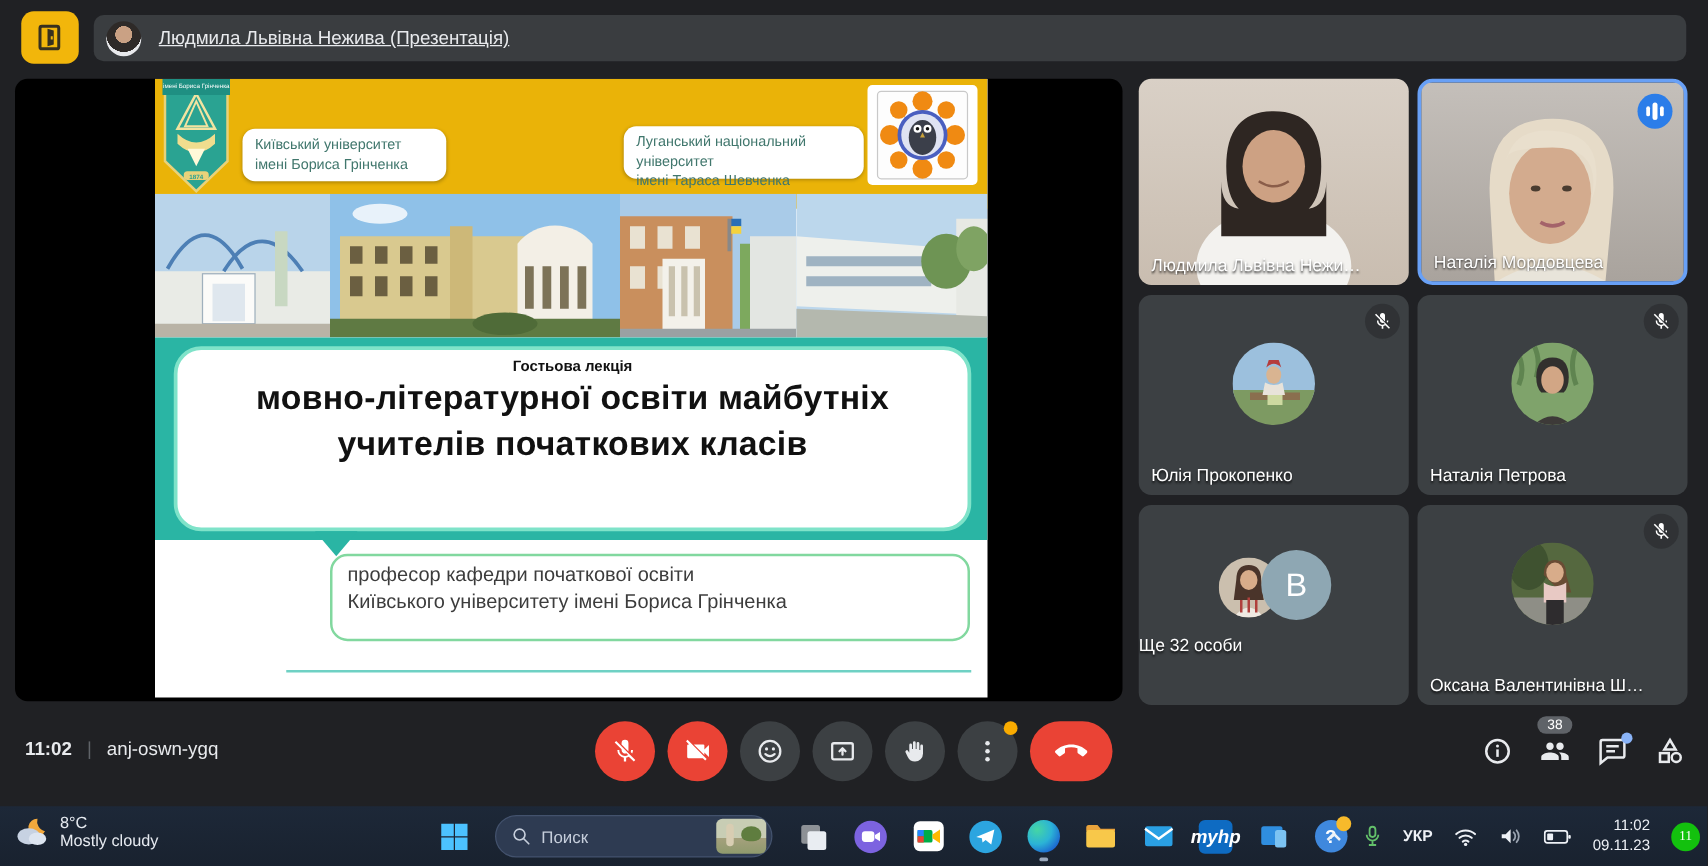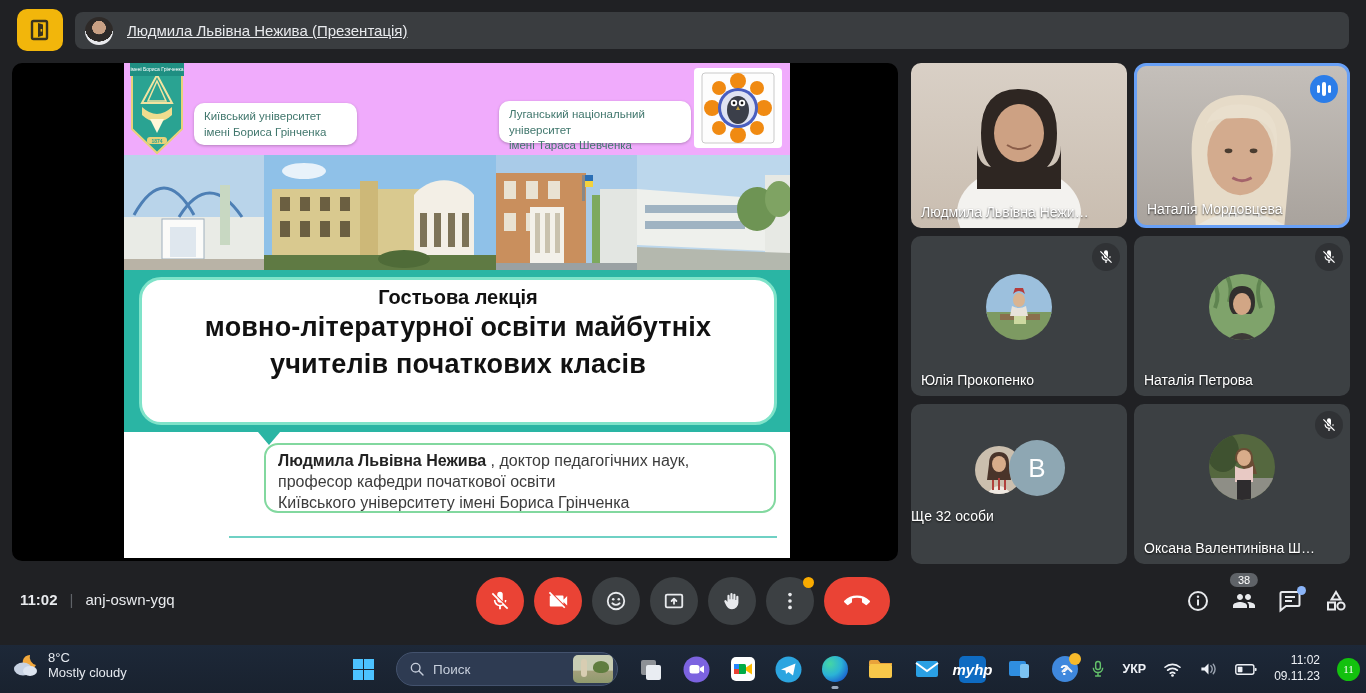--- a/index.html
+++ b/index.html
@@ -14,39 +14,39 @@
   #presenter-pill { position:absolute; left:75px; top:12px; width:1274px; height:37px;
               background:#3a3d40; border-radius:8px; display:flex; align-items:center; gap:14px; padding-left:10px; }
   .mini-avatar { width:28px; height:28px; border-radius:50%;
               background: radial-gradient(circle at 50% 38%, #caa184 0 30%, #2e2a28 31% 62%, #e8e9ec 63%); }
   #presenter-pill span { color:#e8eaed; font-size:15px;text-decoration:underline; }
 
   
   #share-frame { position:absolute; left:12px; top:63px; width:886px; height:498px;
                  background:#000; border-radius:10px; overflow:hidden; }
   #slide { position:absolute; left:112px; top:0; width:666px; height:495px; background:#fff; overflow:hidden; }
-  #slide-header { position:absolute; left:0; top:0; width:666px; height:104px; background:#f0abfc; }
+  #slide-header { position:absolute; left:0; top:0; width:666px; height:104px; background:#eab308; }
   .univ-box { position:absolute; background:#fff; border-radius:10px; box-shadow:0 1px 3px rgba(0,0,0,.25);
               padding:6px 10px; font-size:11.5px; line-height:1.35; color:#41776d; }
   #univ-left  { left:70px; top:40px; width:163px; height:42px; }
   #univ-right { left:375px; top:38px; width:192px; height:42px; }
   #logo-shield { position:absolute; left:6px; top:0; width:54px; height:92px; }
   #logo-ribbon { position:absolute; left:6px; top:0; width:54px; height:13px; background:#1f8f82;
                  color:#fff; font-size:5px; text-align:center; overflow:hidden; line-height:13px; }
   #logo-owl { position:absolute; right:8px; top:5px; width:88px; height:80px; background:#fff; border-radius:4px;
               display:flex; align-items:center; justify-content:center; }
 
   #slide-photos { position:absolute; left:0; top:92px; width:666px; height:115px; display:flex; }
   #slide-photos svg { display:block; height:115px; }
 
   #slide-teal { position:absolute; left:0; top:207px; width:666px; height:162px; background:#2ab5a4; }
   #title-box { position:absolute; left:15px; top:7px; width:638px; height:148px; background:#fff;
                border:3px solid #7fe3c9; border-radius:22px; text-align:center; color:#111;
                padding-top:6px; }
-  #lecture-type { font-size:20px; font-weight:bold; }
+  #lecture-type { font-size:12px; font-weight:bold; }
   .title-line { font-size:27px; font-weight:bold; line-height:1.37; letter-spacing:.2px; }
   #teal-arrow { position:absolute; left:128px; top:155px; width:0; height:0;
                 border-left:17px solid transparent; border-right:17px solid transparent;
                 border-top:20px solid #2ab5a4; }
 
   #presenter-box { position:absolute; left:140px; top:380px; width:512px; height:70px; background:#fff;
                    border:2px solid #82d89f; border-radius:14px; padding:6px 12px;
                    font-size:16px; color:#3c3c3c; line-height:1.3; }
   #presenter-box b { color:#222; }
   #slide-divider { position:absolute; left:105px; top:473px; width:548px; height:2px; background:#6fd1c4; }
@@ -262,23 +262,20 @@
       <div id="slide-teal">
         <div id="title-box">
           <div id="lecture-type">Гостьова лекція</div>
           <div class="title-line">мовно-літературної освіти майбутніх</div>
           <div class="title-line">учителів початкових класів</div>
         </div>
         <div id="teal-arrow"></div>
       </div>
 
       <div id="presenter-box">
-        <div>
-          <b>Людмила Львівна Нежива</b><span> , доктор педагогічних наук,</span>
-        </div>
         <div>професор кафедри початкової освіти</div>
         <div>Київського університету імені Бориса Грінченка</div>
       </div>
       <div id="slide-divider"></div>
     </div>
   </div>
 
   <div id="tile-1" class="tile">
     <svg class="person-svg" viewBox="0 0 216 165">
       <ellipse cx="108" cy="150" rx="62" ry="46" fill="#f3f2ef"></ellipse>

